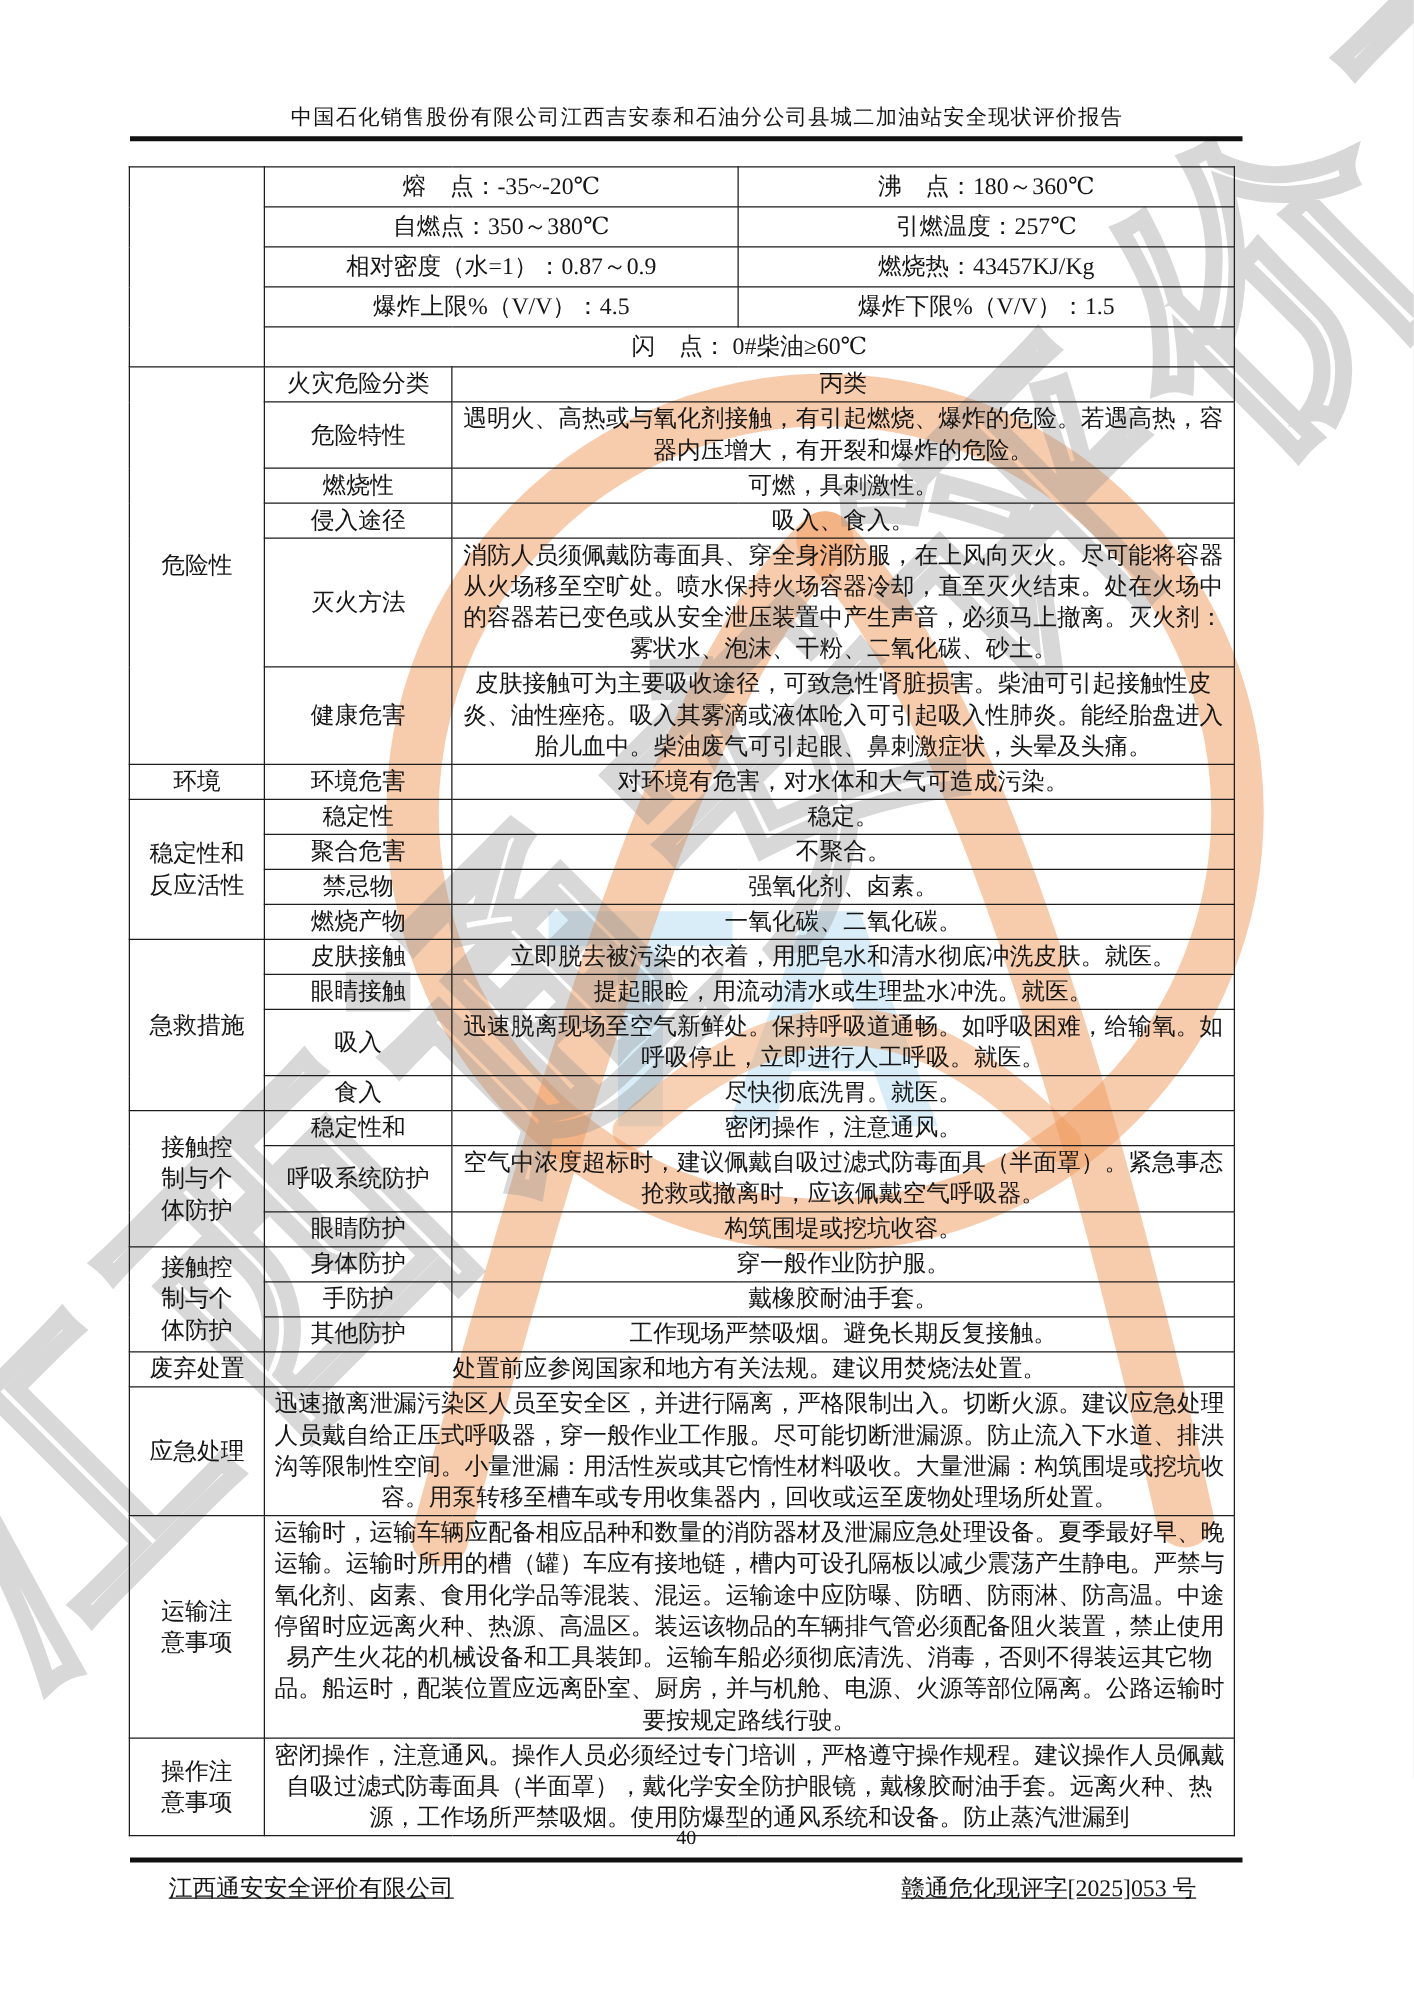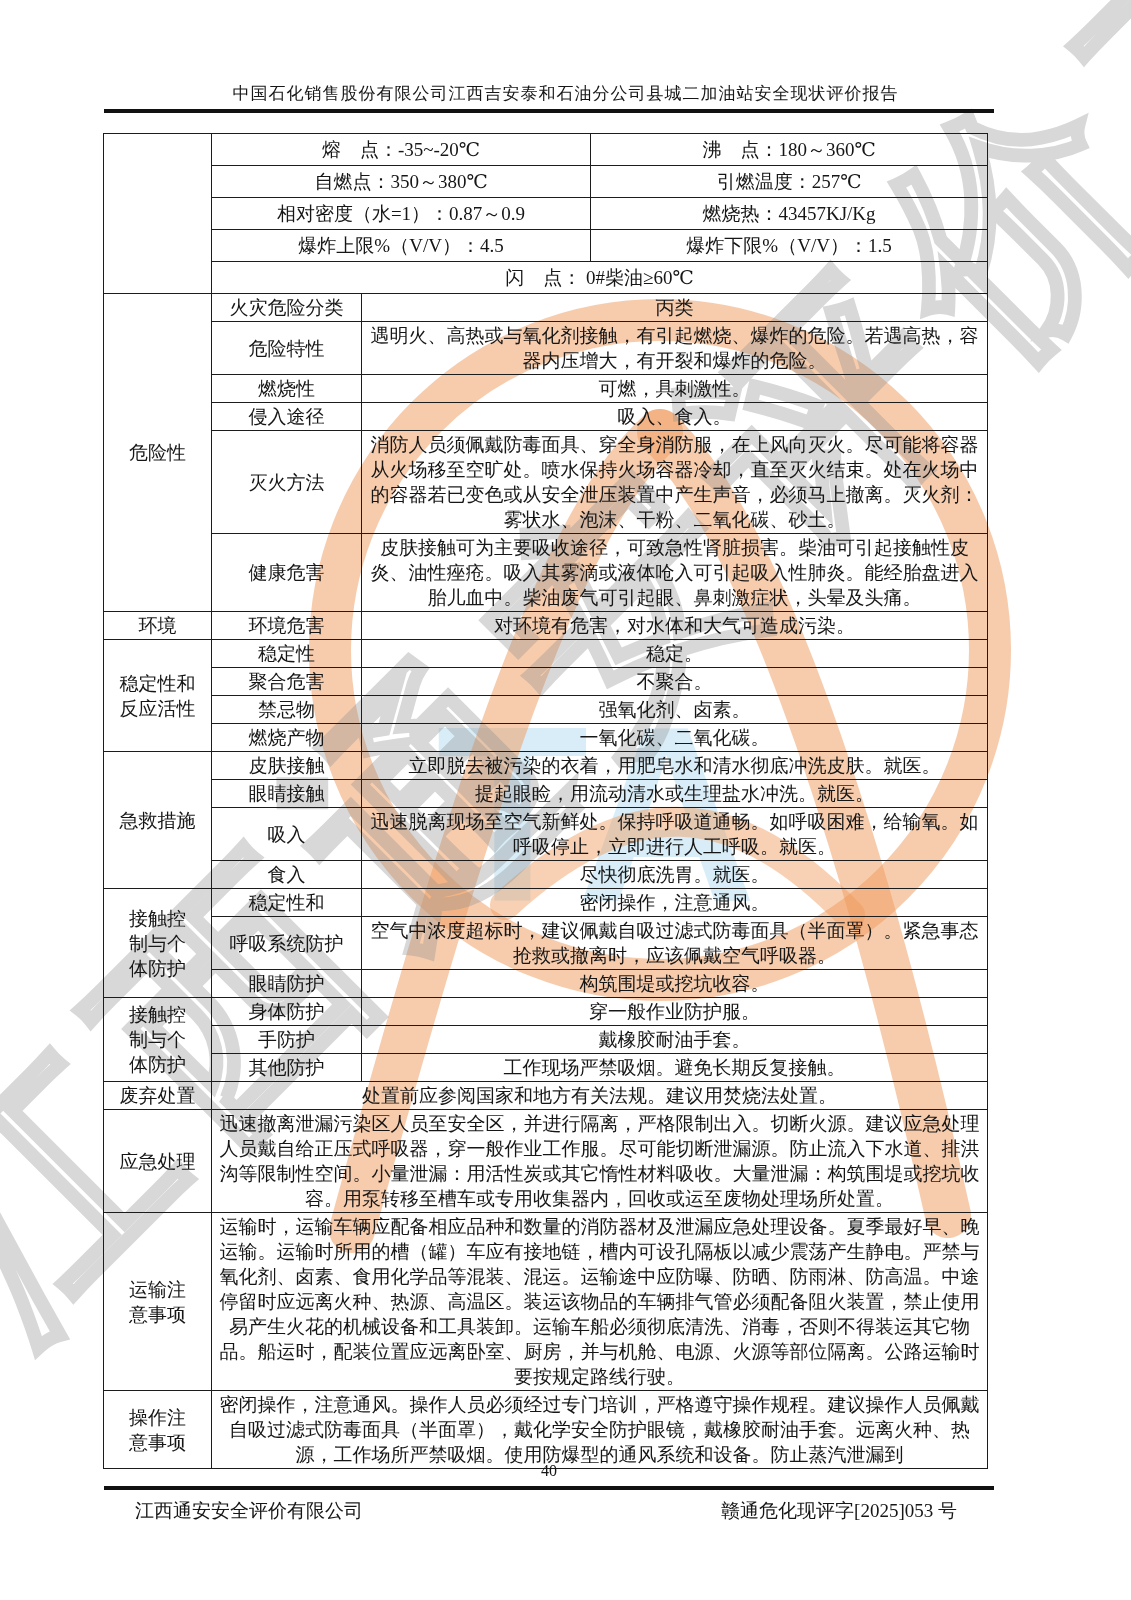--- a/index.html
+++ b/index.html
@@ -57,20 +57,21 @@
   td.c1{white-space:pre-line;}
   td.c2{white-space:pre-line;}
   td.val{text-align:center;}
   
   .page-number{position:absolute;top:1462px;left:107px;width:884px;text-align:center;font-size:16px;}
   .foot-rule{position:absolute;top:1486px;left:104px;width:890px;height:3.5px;background:#111;}
   .footer-row{
     position:absolute;top:1498px;left:107px;width:884px;
     display:flex;justify-content:space-between;
     font-size:19px;
+    text-decoration:underline;
   }
   .footer-row .left{padding-left:28px;}
   .footer-row .right{padding-right:34px;margin-left:48px;}
 </style>
 </head>
 <body>
 
 <div class="page">
 
   <div class="watermark">

